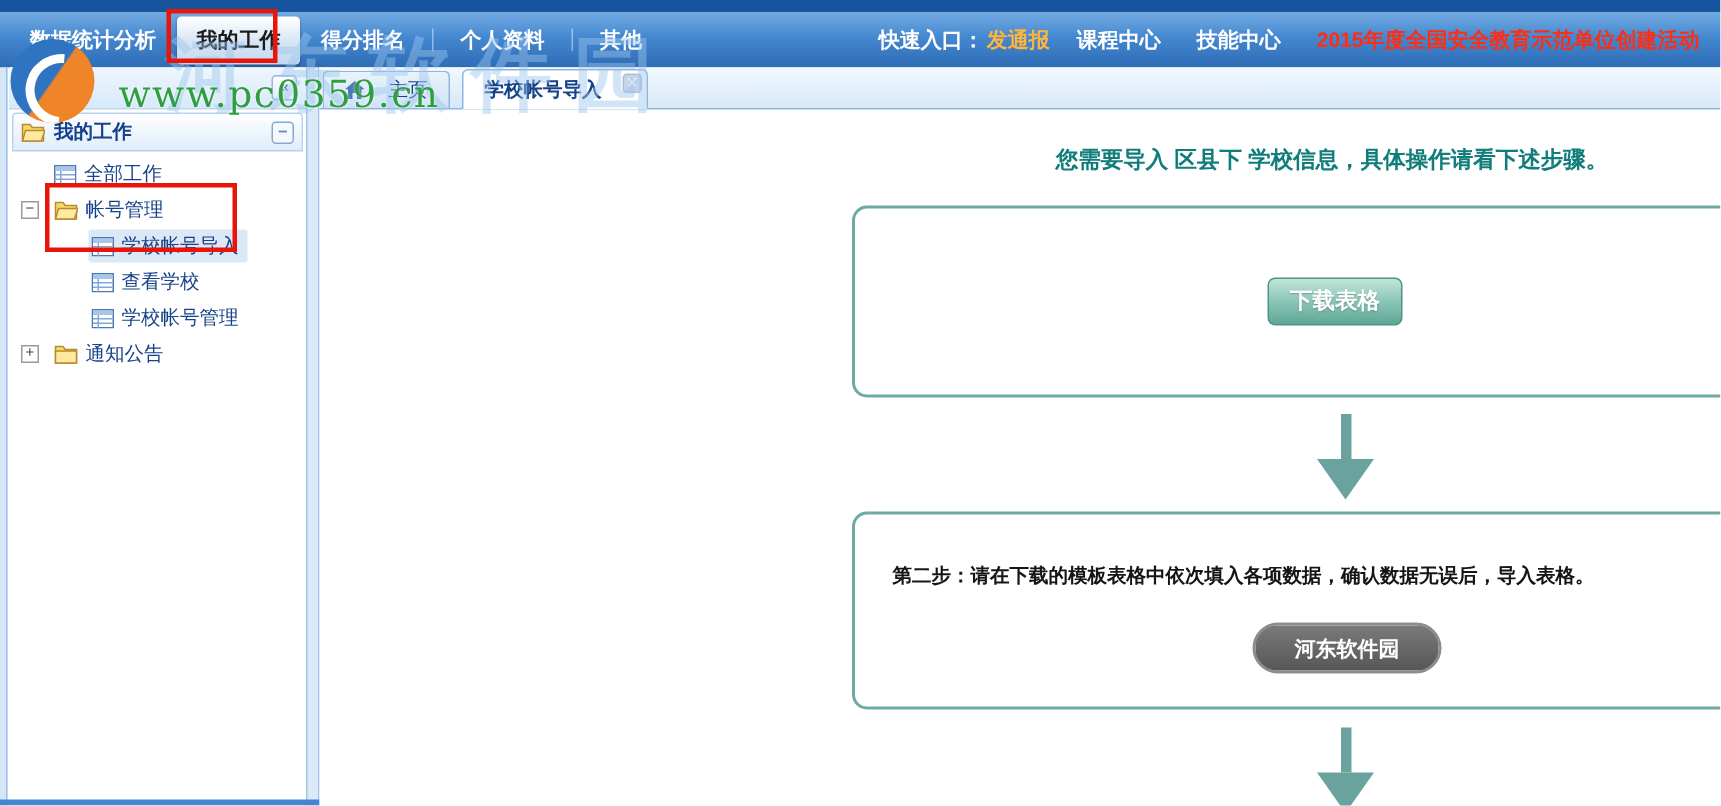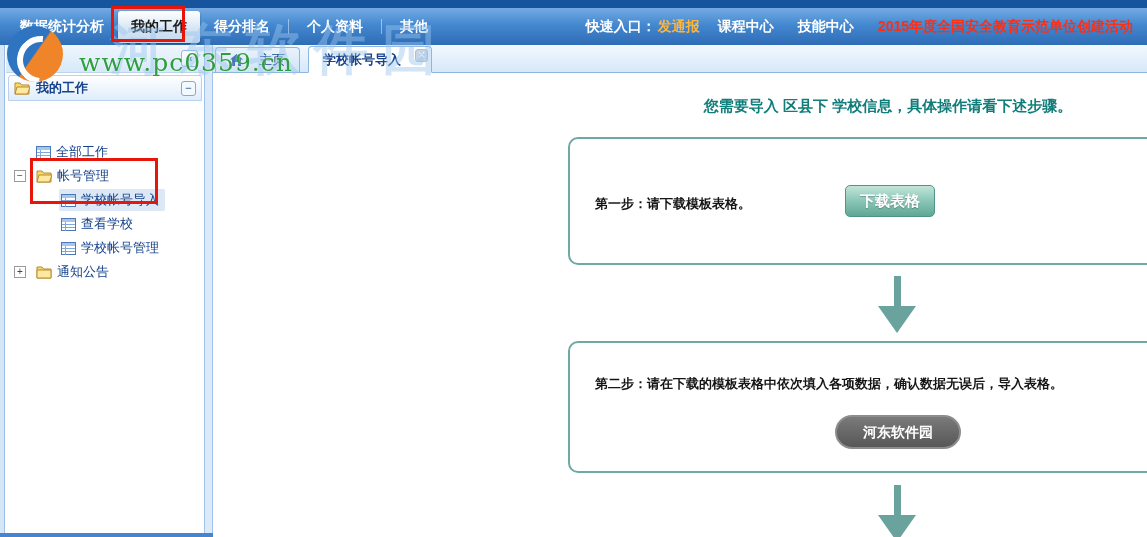--- a/index.html
+++ b/index.html
@@ -53,21 +53,21 @@
     border:1px solid #b7d1ee; border-radius:3px 3px 0 0;
     display:flex; align-items:center; gap:6px; padding:0 5px;
     color:#15428b; font-weight:bold; font-size:13px;
   }
   .panel-header .ph-label { flex:1; }
   .minus-btn {
     width:15px; height:15px; border:1px solid #8aa8cc; border-radius:3px;
     background:#f4f9fe; color:#6a8ab8; font-size:11px; line-height:12px;
     text-align:center; cursor:pointer;
   }
-  .tree { padding-top:3px; font-size:13px; color:#15428b;margin-top:36px; }
+  .tree { padding-top:3px; font-size:13px; color:#15428b; }
   .tree-row { height:24px; display:flex; align-items:center; cursor:pointer; }
   .tree-row .inner { display:flex; align-items:center; gap:5px; padding:2px 6px 2px 2px; border-radius:2px; }
   .tree-row .inner.selected { background:#dce8f5; }
   .indent-l1 { padding-left:28px; }
   .indent-exp { padding-left:8px; }
   .indent-l2 { padding-left:53px; }
   .expander {
     width:12px; height:12px; border:1px solid #9a9a9a; background:#fff;
     font-size:10px; line-height:10px; text-align:center; color:#444;
     margin-right:8px; cursor:pointer; flex:none;
@@ -293,21 +293,20 @@
     <div class="tab active">
       <span>学校帐号导入</span>
       <span class="tab-close">✕</span>
     </div>
   </div>
 
   <div class="content">
     <div class="page-title">您需要导入 区县下 学校信息，具体操作请看下述步骤。</div>
 
     <div class="step-box one">
-      <div class="step-text">第一步：请下载模板表格。</div>
       <div class="btn-teal">下载表格</div>
     </div>
 
     <div class="flow-arrow arrow-1">
       <div class="stem"></div>
         <div class="head"></div>
     </div>
 
     <div class="step-box two">
       <div class="step-text">第二步：请在下载的模板表格中依次填入各项数据，确认数据无误后，导入表格。</div>

